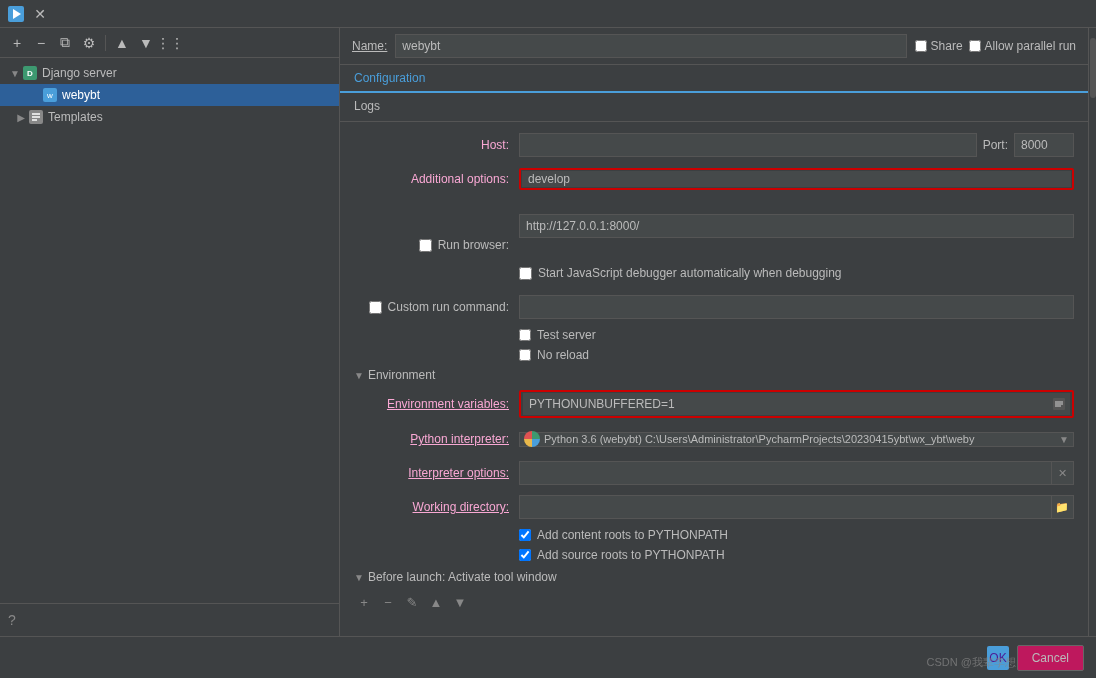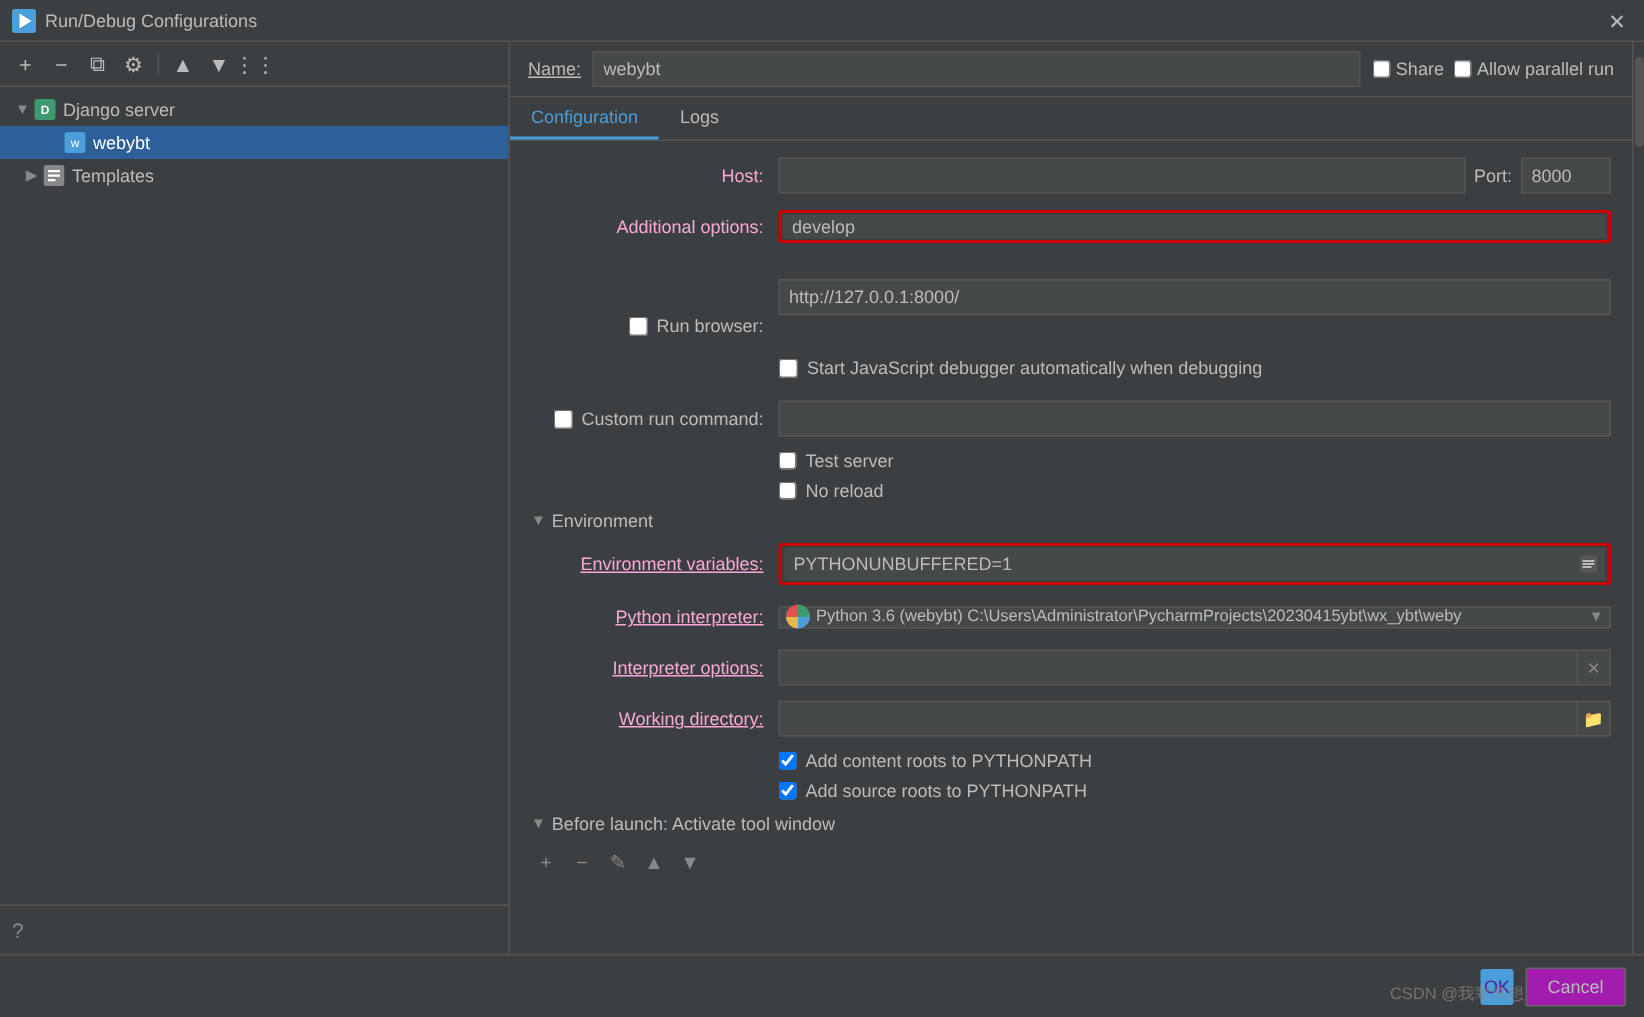--- a/index.html
+++ b/index.html
@@ -234,20 +234,21 @@
       width: 12px;
       height: 12px;
     }
 
     
     .tabs-bar {
       display: flex;
       border-bottom: 1px solid #555;
       background: #3c3f41;
       flex-shrink: 0;
+      flex-direction: column;
     }
 
     .tab {
       padding: 6px 14px;
       cursor: pointer;
       font-size: 12px;
       color: #bbbbbb;
       border-bottom: 2px solid transparent;
     }
 
@@ -480,21 +481,21 @@
       background: #4a9eda;
       color: #4c1d95;
       border: none;
       padding: 5px 2px;
       font-size: 12px;
       cursor: pointer;
       border-radius: 2px;
     }
 
     .btn-cancel {
-      background: #a21caf;
+      background: #be185d;
       color: #bbbbbb;
       border: 1px solid #666;
       padding: 5px 14px;
       font-size: 12px;
       cursor: pointer;
       border-radius: 2px;
     }
 
     .watermark {
       position: absolute;
@@ -533,21 +534,20 @@
 
 <div class="dialog-container">
 
   <div class="title-bar">
     <span class="title-bar-icon">
       <svg width="16" height="16" viewBox="0 0 16 16">
         <rect width="16" height="16" rx="2" fill="#4a9eda"></rect>
         <polygon points="5,3 13,8 5,13" fill="white"></polygon>
       </svg>
     </span>
-    <span class="title-bar-text">Run/Debug Configurations</span>
     <span class="title-bar-close">✕</span>
   </div>
 
   <div class="dialog-body">
 
     <div class="left-panel">
       <div class="toolbar">
         <button class="toolbar-btn">+</button>
         <button class="toolbar-btn">−</button>
         <button class="toolbar-btn">⧉</button>

